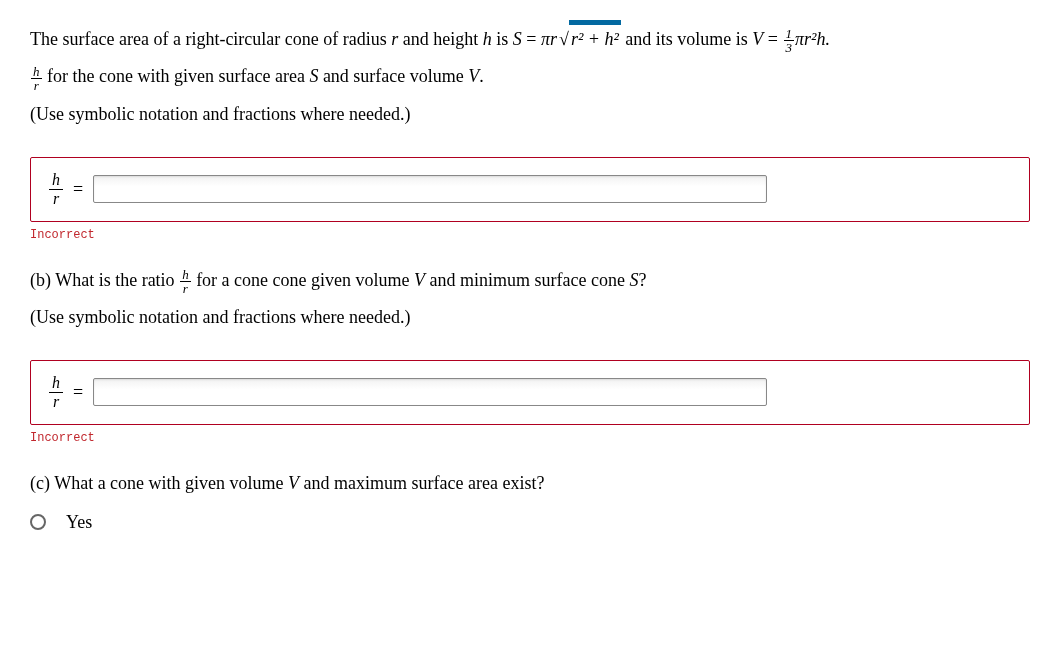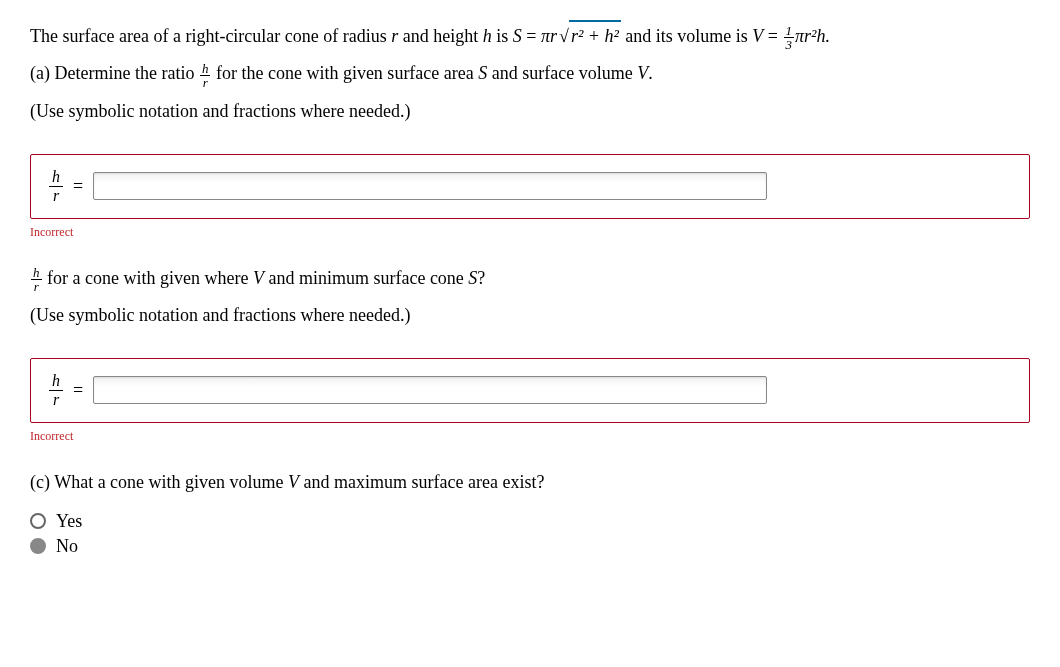--- a/index.html
+++ b/index.html
@@ -53,34 +53,34 @@
     height: 26px;
     border: 1px solid #888;
     border-radius: 2px;
     background: linear-gradient(#f2f2f2,#fff 40%);
     box-shadow: inset 0 1px 2px rgba(0,0,0,0.1);
     padding: 0 6px;
     font-size: 14px;
   }
   .feedback {
     color: #c1272d;
-    font-family: Liberation Serif, serif;
+    font-family: Liberation Mono, monospace;
     font-size: 12px;
     margin-top: 6px;
   }
   .section-gap {
     margin-top: 24px;
   }
   .radio-group {
     margin-top: 14px;
   }
   .radio-row {
     display: flex;
     align-items: center;
-    gap: 10px;
+    gap: 20px;
     margin: 4px 0;
     font-size: 18px;
   }
   .radio {
     width: 16px;
     height: 16px;
     border: 2px solid #666;
     border-radius: 50%;
     display: inline-flex;
     align-items: center;
@@ -115,59 +115,59 @@
   .sqrt {
     display:inline-block;
     position:relative;
     padding-left:2px;
   }
   .sqrt::before {
     content:"√";
     font-style:normal;
   }
   .sqrt .body {
-    border-top:2px solid #0369a1;
+    border-top:5px solid #0369a1;
     padding:0 2px;
     display:inline-block;
   }
 </style>
 </head>
 <body>
 
 <div class="problem-text">
   <span>The surface area of a right-circular cone of radius </span><span class="math-italic">r</span><span> and height </span><span class="math-italic">h</span><span> is </span><span class="math-italic">S</span><span> = </span><span class="math-italic">πr</span><span class="sqrt"><span class="body math-italic">r² + h²</span></span><span> and its volume is </span><span class="math-italic">V</span><span> = </span><span class="inline-frac">
       <span class="n">1</span>
       <span class="d">3</span>
     </span><span class="math-italic">πr²h.</span>
 </div>
 
 <div class="problem-text">
-  <span>(a) Determine the ratio </span><span class="inline-frac">
+  <span class="inline-frac">
       <span class="n">h</span>
       <span class="d">r</span>
     </span><span> for the cone with given surface area </span><span class="math-italic">S</span><span> and surface volume </span><span class="math-italic">V</span><span>.</span>
 </div>
 
 <div class="problem-text">(Use symbolic notation and fractions where needed.)</div>
 
 <div class="answer-box">
   <span class="frac">
     <span class="num">h</span>
     <span class="den">r</span>
   </span>
   <span class="eq">=</span>
   <input type="text" class="answer-input" value="" style="">
 </div>
 <div class="feedback">Incorrect</div>
 
 <div class="problem-text section-gap">
-  <span class="inline-frac">
+  <span>(b) What is the ratio </span><span class="inline-frac">
       <span class="n">h</span>
       <span class="d">r</span>
-    </span><span> for a cone with given where </span><span class="math-italic">V</span><span> and minimum surface cone </span><span class="math-italic">S</span><span>?</span>
+    </span><span> for a cone cone given volume </span><span class="math-italic">V</span><span> and minimum surface cone </span><span class="math-italic">S</span><span>?</span>
 </div>
 
 <div class="problem-text">(Use symbolic notation and fractions where needed.)</div>
 
 <div class="answer-box">
   <span class="frac">
     <span class="num">h</span>
     <span class="den">r</span>
   </span>
   <span class="eq">=</span>
@@ -177,17 +177,13 @@
 
 <div class="problem-text section-gap">
   <span>(c) What a cone with given volume </span><span class="math-italic">V</span><span> and maximum surface area exist?</span>
 </div>
 
 <div class="radio-group">
   <div class="radio-row">
     <span class="radio"></span>
     <span>Yes</span>
   </div>
-  <div class="radio-row">
-    <span class="radio selected"></span>
-    <span>No</span>
-  </div>
 </div>
 
 </body></html>

